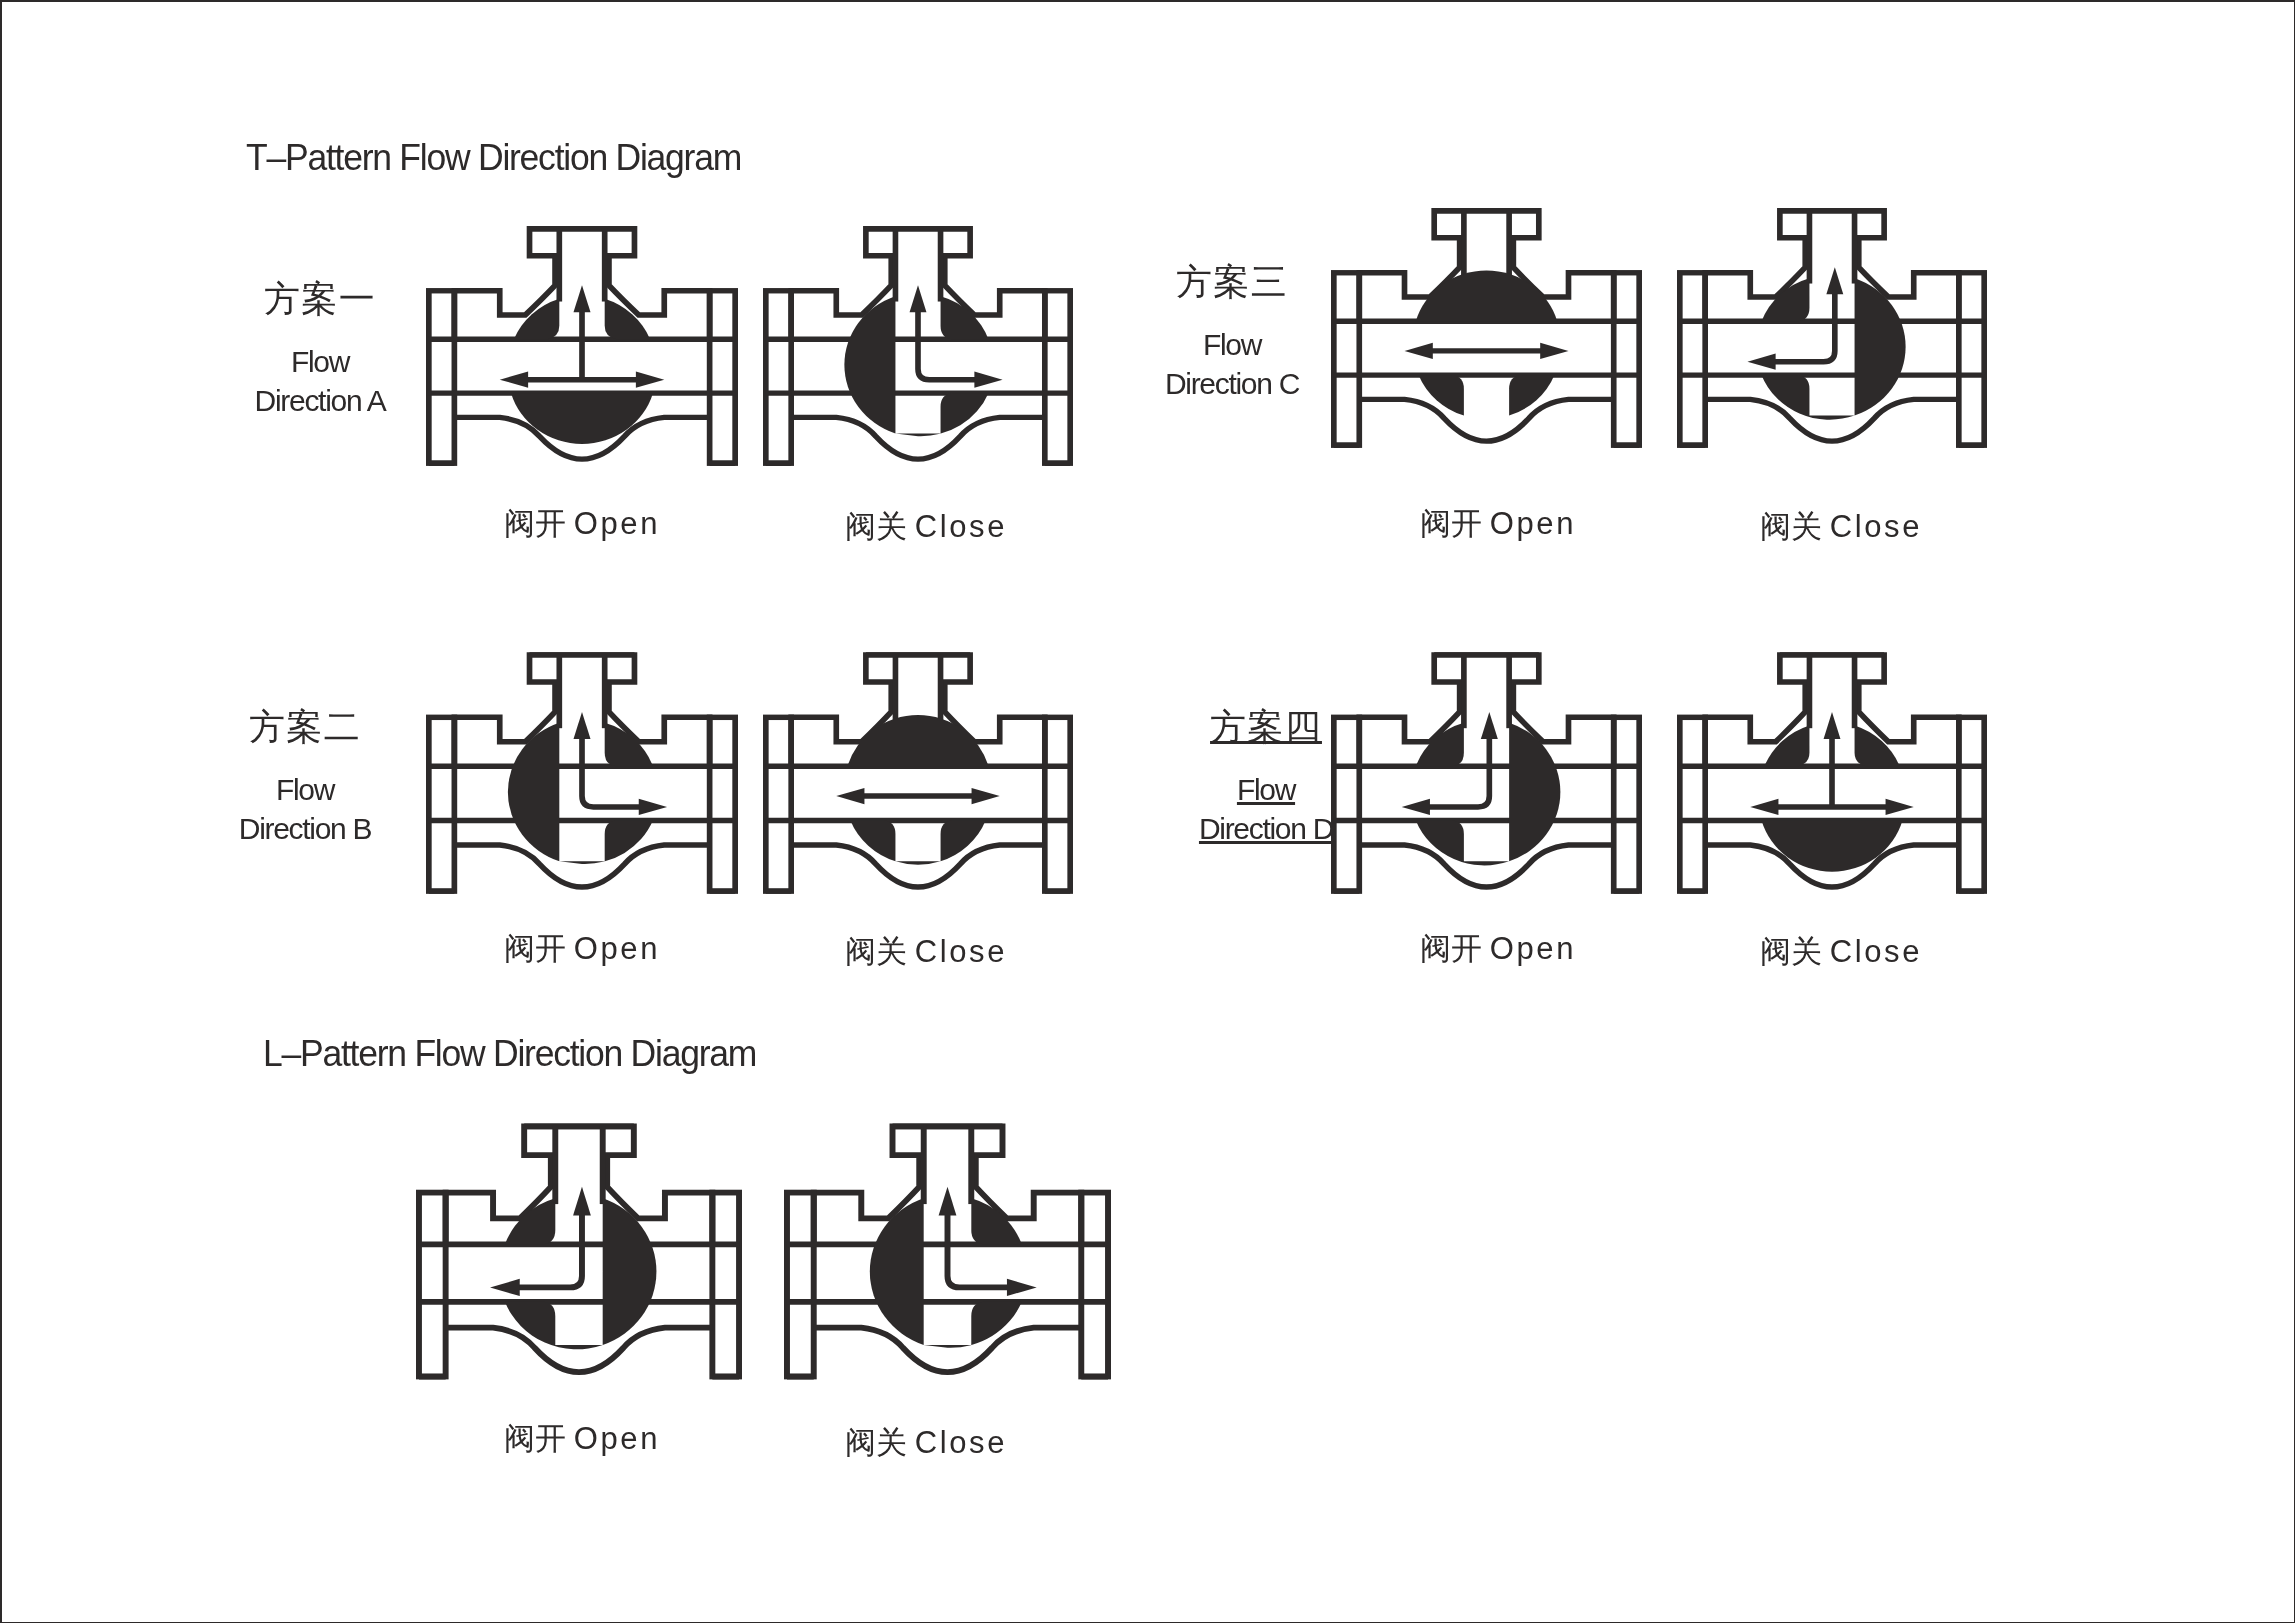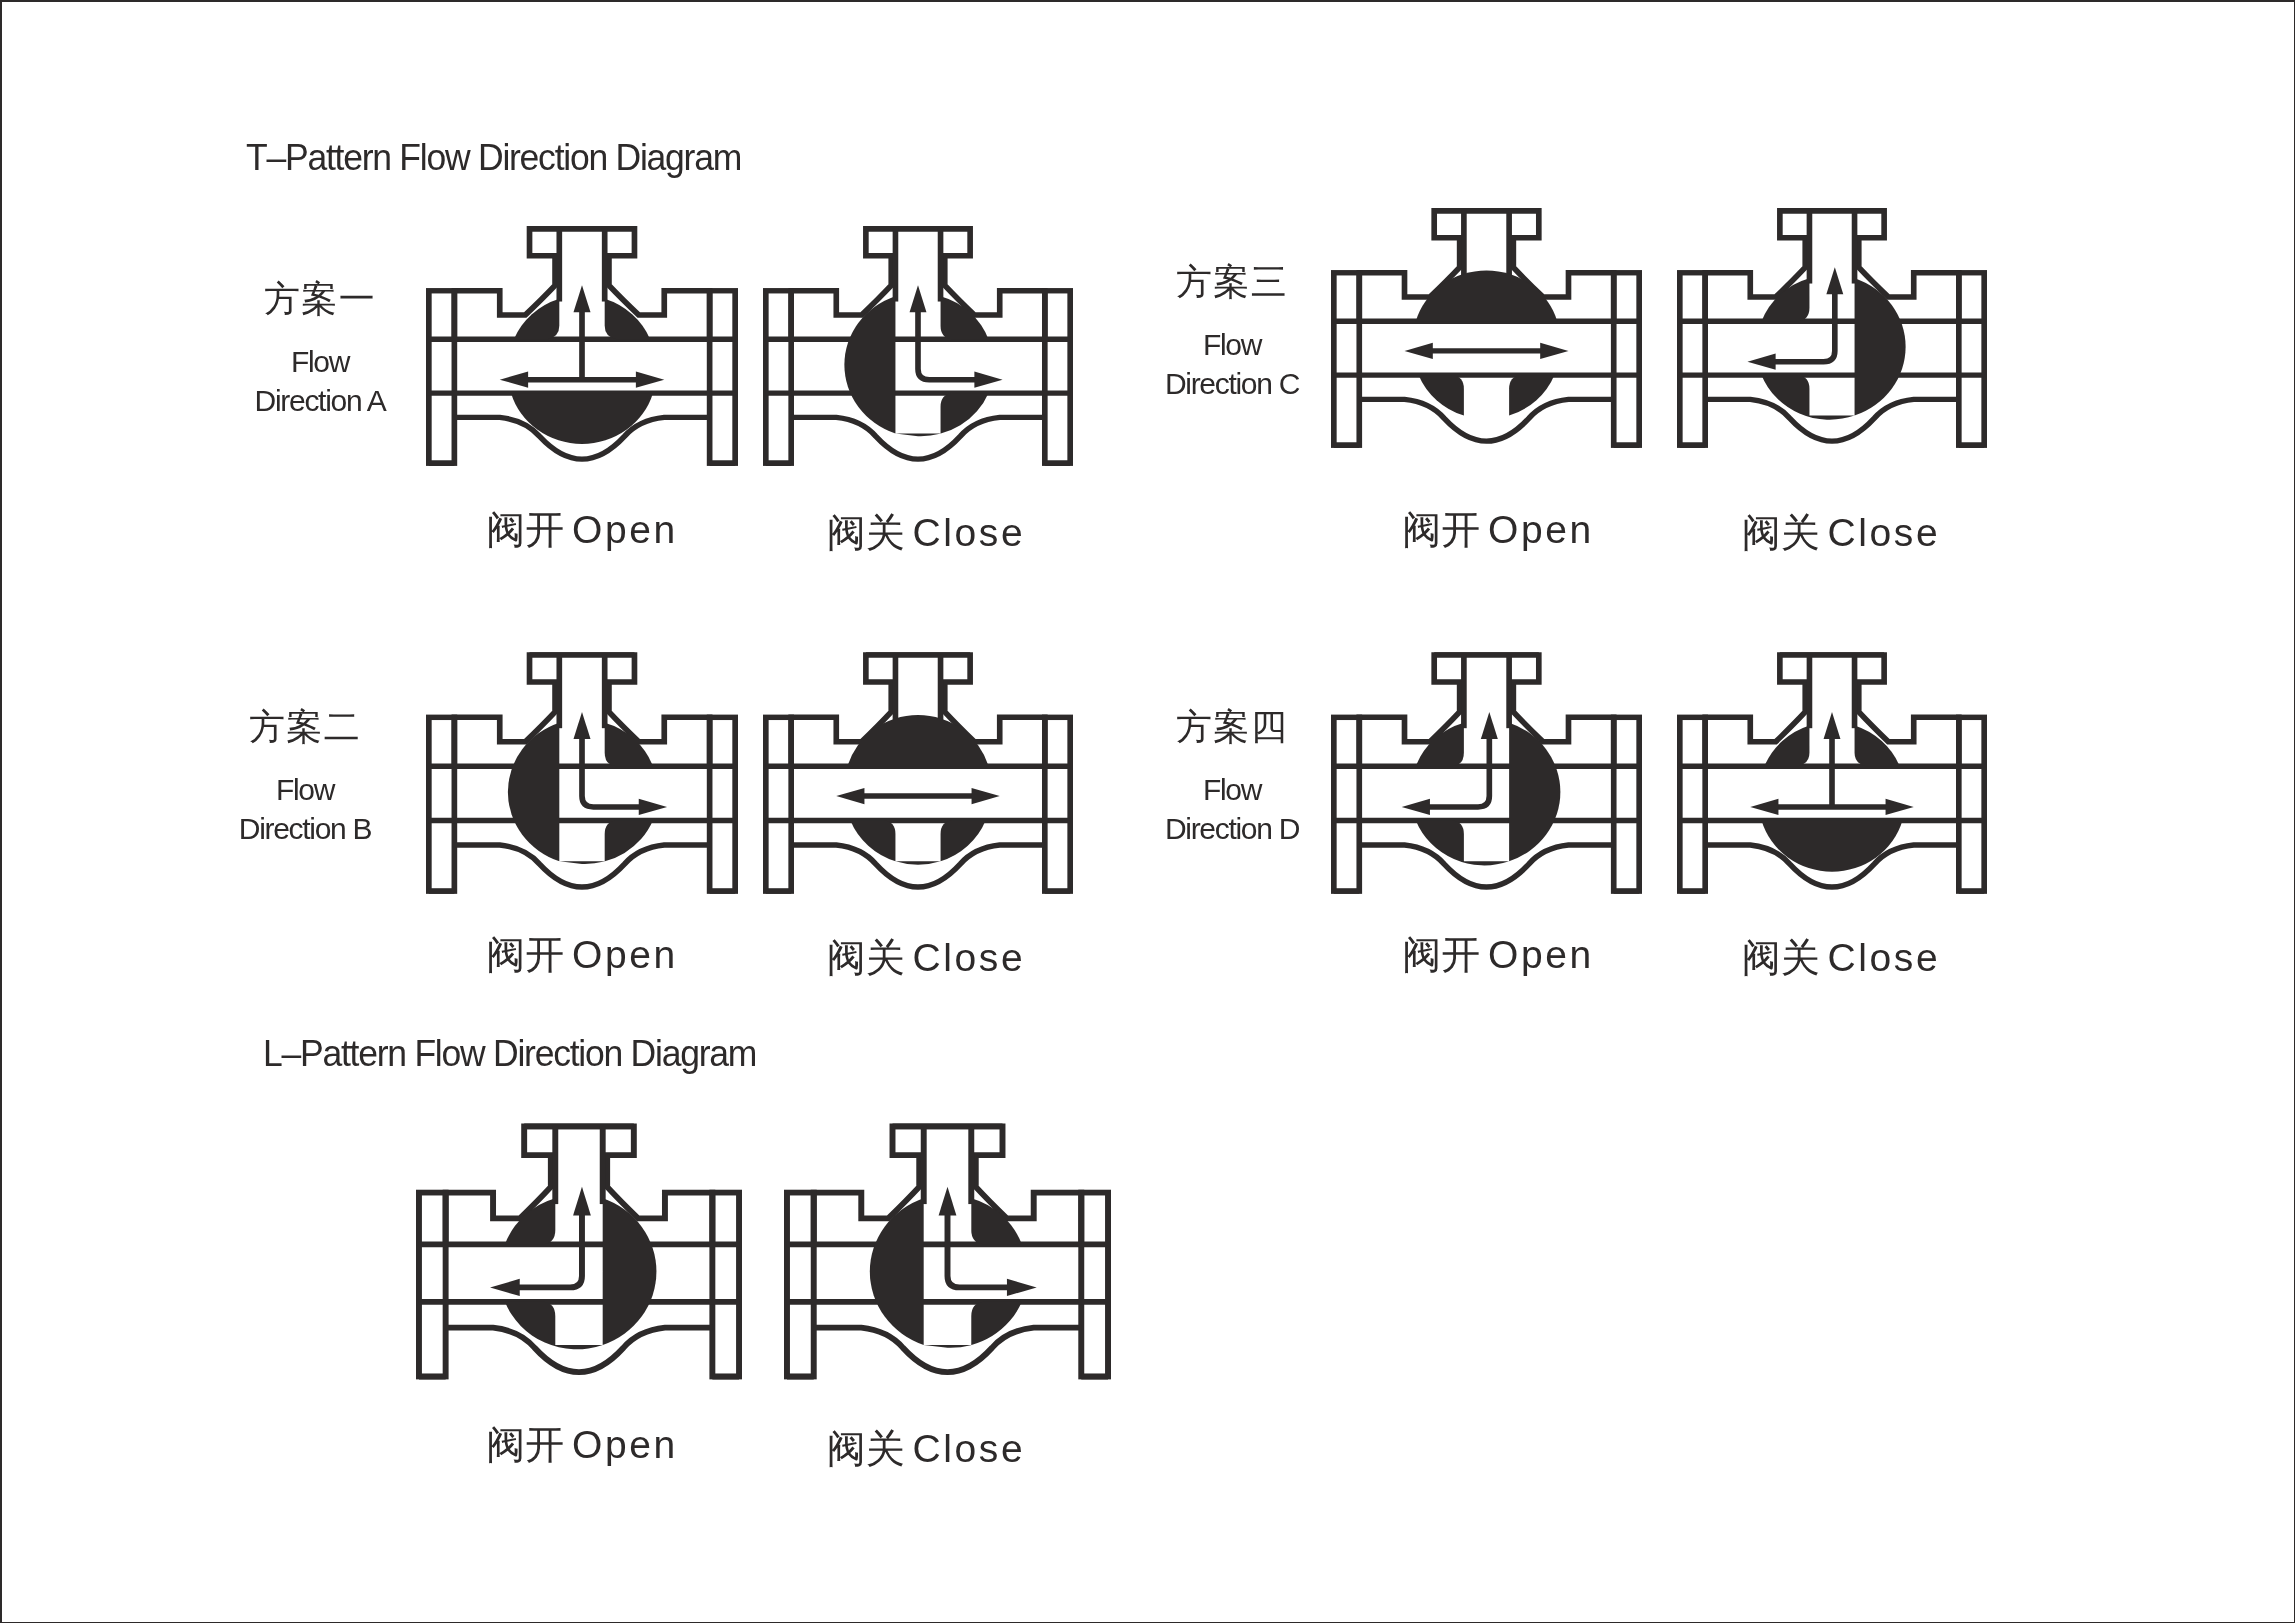--- a/index.html
+++ b/index.html
@@ -4,21 +4,21 @@
 <style>
   html, body { margin:0; padding:0; background:#ffffff; }
   body { width:2295px; height:1624px; position:relative; overflow:hidden; font-family:"Liberation Sans", "DejaVu Sans", sans-serif; color:#2d2a2a; }
   .frame { position:absolute; left:0; top:0; width:2292px; height:1620px; border:2px solid #2d2a2a; }
   .title { position:absolute; font-size:37px; letter-spacing:-1.3px; color:#2d2a2a; white-space:nowrap; transform:scaleX(0.96); transform-origin:left top; }
   .scheme { position:absolute; text-align:center; color:#2d2a2a; width:196px; }
   .scheme .cn { display:block; font-family:"DejaVu Sans", sans-serif; font-size:36px; letter-spacing:1.3px; margin-bottom:18.3px; }
   .scheme .en { display:block; font-size:30px; line-height:39px; letter-spacing:-1.3px; }
   .valve { position:absolute; }
   .valve svg { display:block; width:100%; height:100%; }
-  .cap { position:absolute; white-space:nowrap; font-size:39px; color:#2d2a2a; transform:translateX(-50%); }
+  .cap { position:absolute; white-space:nowrap; font-size:31px; color:#2d2a2a; transform:translateX(-50%); }
   .cap .cn { font-family:"DejaVu Sans", sans-serif; }
   .cap .en { letter-spacing:2.6px; margin-left:7.8px; }
 </style>
 </head>
 <body>
 
 <div class="frame"></div>
 
 <svg width="0" height="0" style="position:absolute">
   <defs>
@@ -167,21 +167,21 @@
       <line x1="62" y1="112" x2="158" y2="112" stroke="#2d2a2a" stroke-width="4"></line>
       <polygon points="52,112 72,106 72,118" fill="#2d2a2a"></polygon>
       <polygon points="168,112 148,106 148,118" fill="#2d2a2a"></polygon>
     </g>
   </svg>
 </div>
 <div class="cap" style="left:926px; top:931px;">
   <span class="cn">阀关</span><span class="en">Close</span>
 </div>
 
-<div class="scheme" style="left:1134px; top:703px;">
+<div class="scheme" style="left:1168px; top:703px;text-decoration:underline;">
   <span class="cn">方案四</span>
   <span class="en">Flow</span>
   <span class="en">Direction D</span>
 </div>
 
 <div class="valve" style="left:1331px; top:644px; width:311px; height:258px;">
   <svg viewBox="0 0 220 190" preserveAspectRatio="none">
     <use href="#body"></use>
     <path d="M126,58 A54,54 0 0 1 126,160 Z" fill="#2d2a2a"></path>
     <path d="M94,58 A52,52 0 0 0 60,90 H86 Q94,89 94,80 Z" fill="#2d2a2a"></path>

